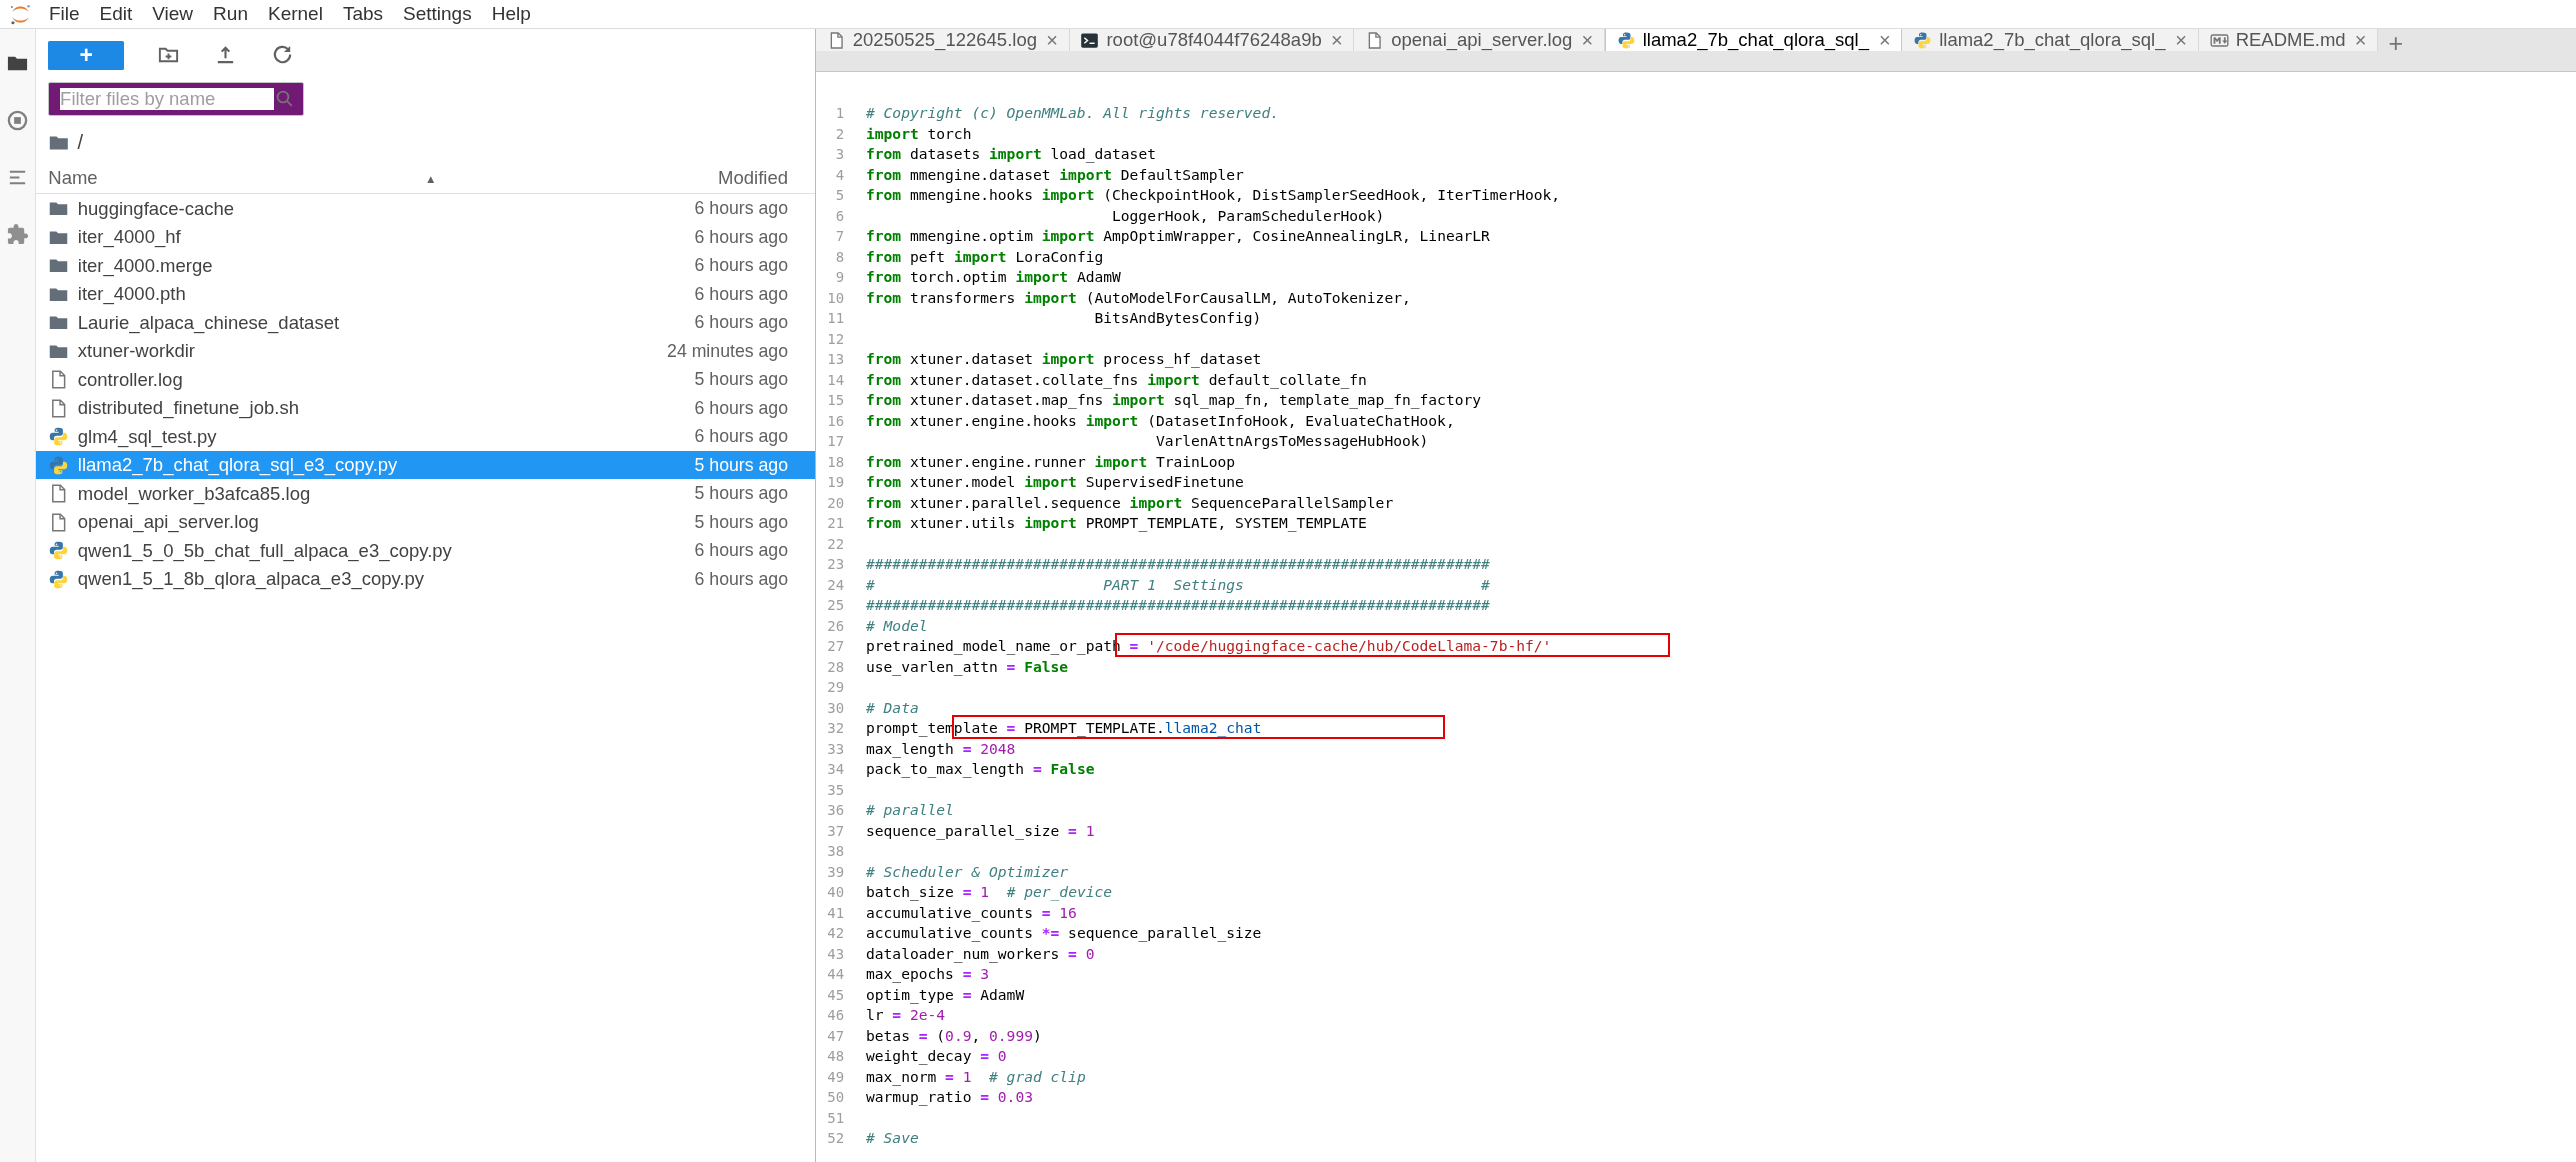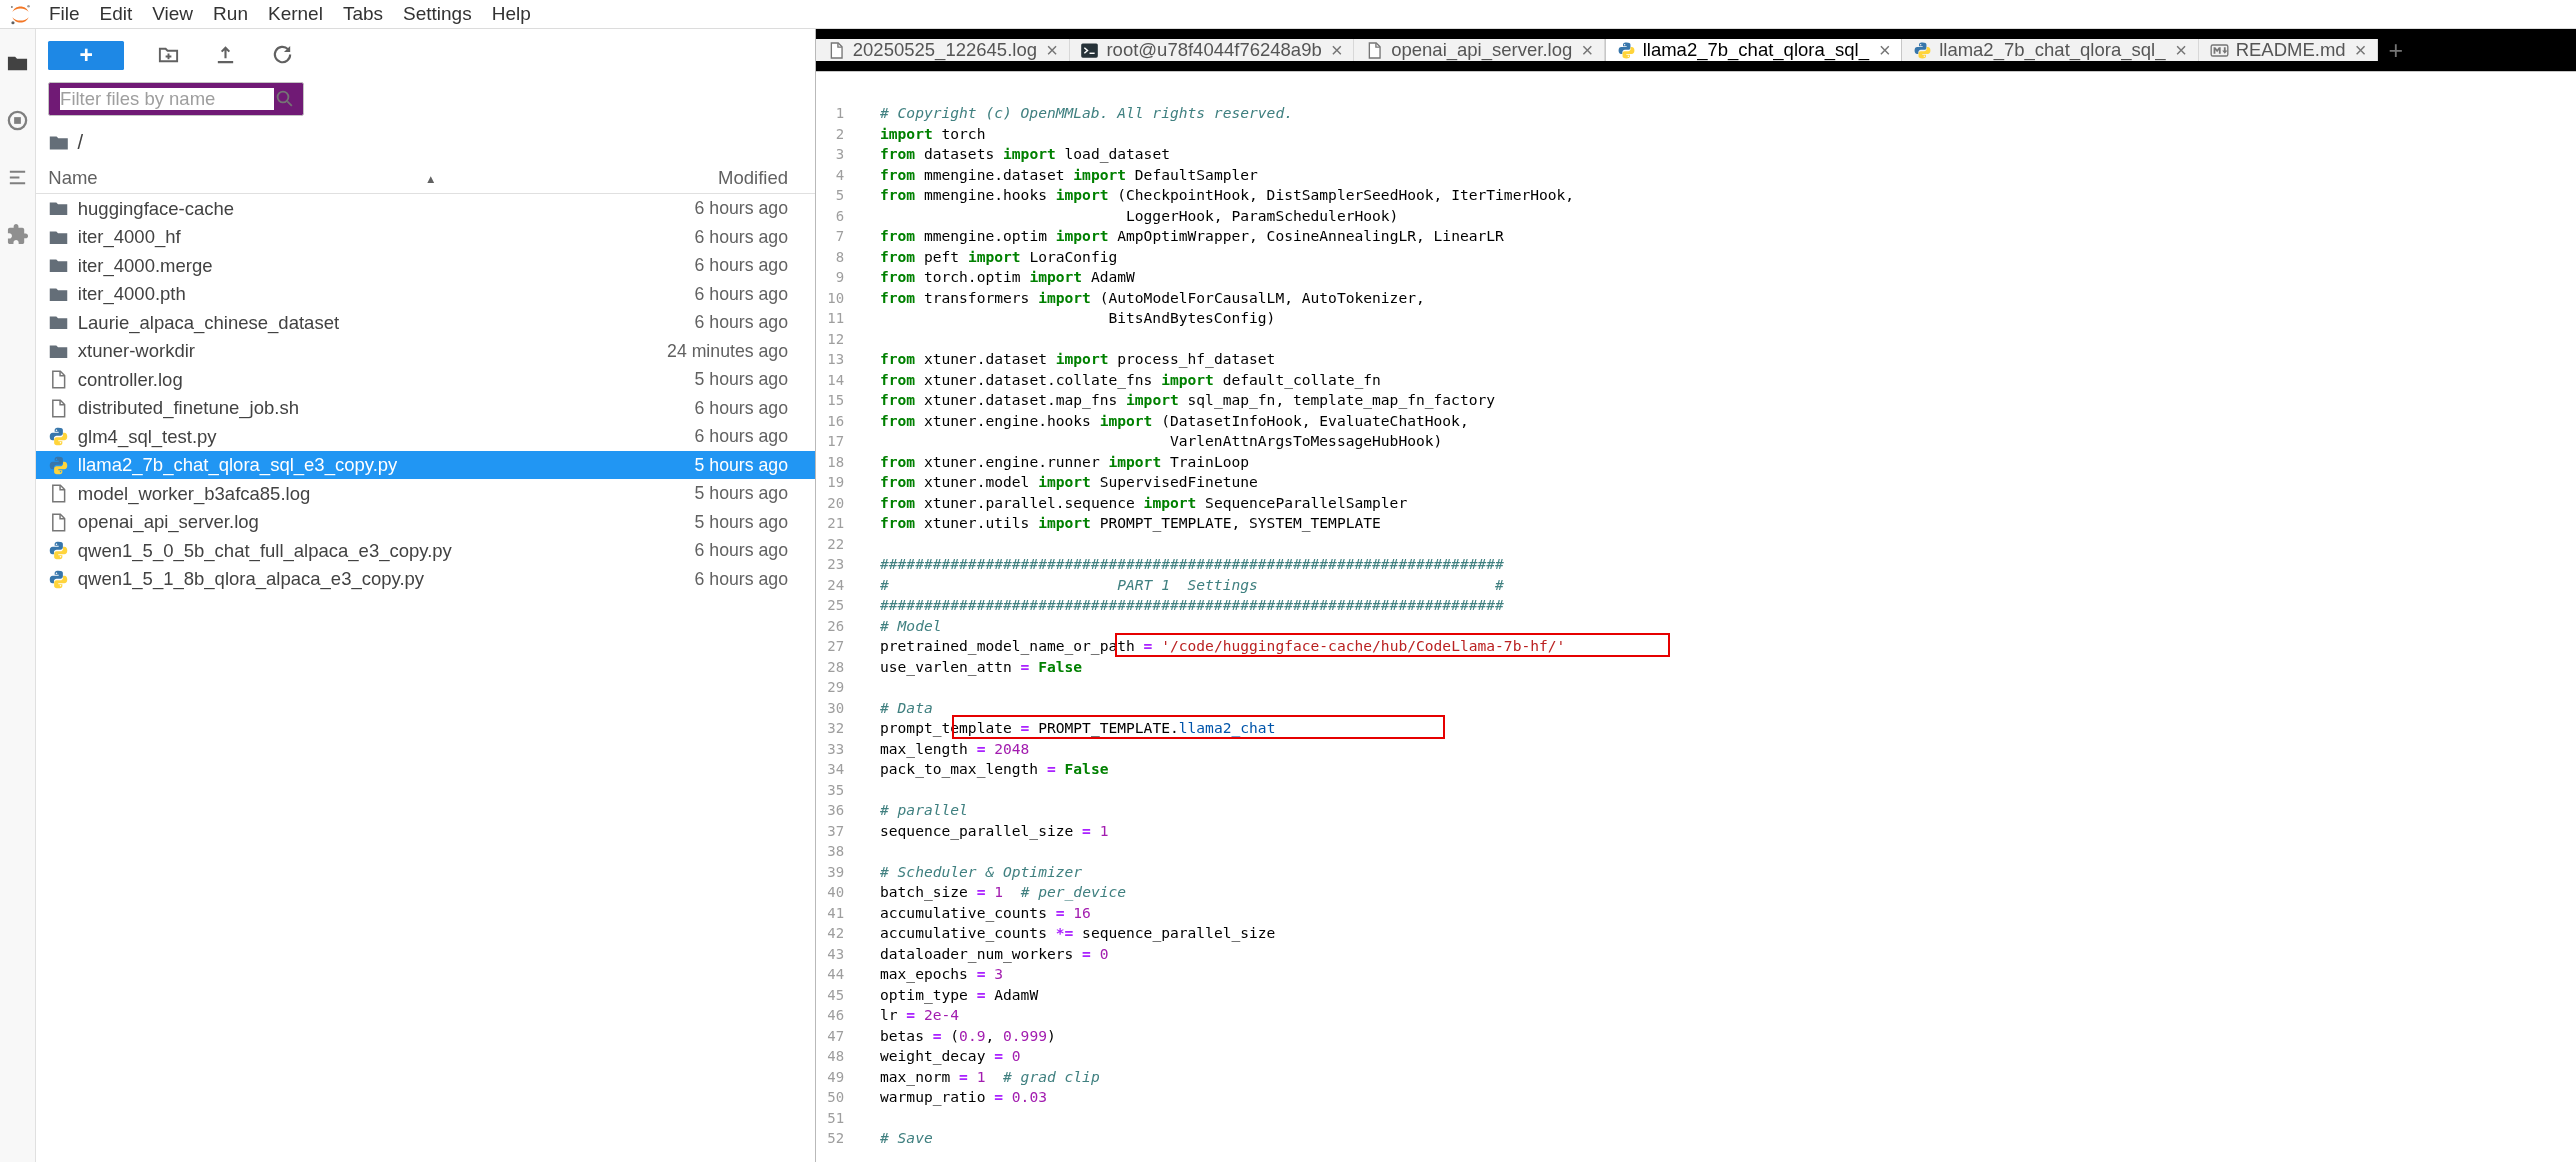--- a/index.html
+++ b/index.html
@@ -43,33 +43,33 @@
   .fb-row{position:relative;height:28.5px;display:flex;align-items:center;padding-left:12.3px;font-size:18.5px;color:#424242;cursor:pointer}
   .fb-row .fb-icon{width:21px;height:21px;margin-right:8.5px;flex:none;display:flex}
   .fb-icon svg{width:100%;height:100%}
   .fb-name{white-space:nowrap;overflow:hidden}
   .fb-time{position:absolute;right:27px;font-size:17.7px;color:#616161;white-space:nowrap}
   .fb-row.selected{background:#2196f3;color:#fff}
   .fb-row.selected .fb-time{color:#fff}
 
   
   #main{flex:1;display:flex;flex-direction:column;min-width:0}
-  #tab-bar{height:43px;background:#000000;border-bottom:0.8px solid #c7c7c7;display:flex;align-items:center;flex:none}
+  #tab-bar{height:43px;background:#e5e5e5;border-bottom:0.8px solid #c7c7c7;display:flex;align-items:flex-start;flex:none}
   .tab{display:flex;align-items:center;padding:0 10.8px;border-right:0.8px solid #d8d8d8;font-size:18.5px;color:#555;background:#f2f2f2;cursor:pointer}
   .tab .tab-icon{width:19px;height:19px;margin-right:7px;flex:none;display:flex}
   .tab-icon svg{width:100%;height:100%}
   .tab-label{white-space:nowrap;overflow:hidden;max-width:227px}
   .tab-close{margin-left:9.2px;font-size:20px;color:#757575;line-height:1;cursor:pointer}
   .tab.active{background:#fff;color:#000;margin-bottom:-0.8px;border-left:0.8px solid #c7c7c7;border-right:0.8px solid #c7c7c7;z-index:2}
   .tab-add{width:35px;display:flex;align-items:center;justify-content:center;font-size:25px;color:#757575;cursor:pointer}
 
   #code-area{position:relative;flex:1;overflow:hidden;background:#fff;padding-top:31px;font-family:"DejaVu Sans Mono",monospace;font-size:14.6px}
   .code-line{display:flex;height:20.5px;line-height:20.5px}
   .gutter{width:39px;text-align:right;padding-right:10.8px;color:#9e9e9e;flex:none;font-size:14px}
-  .code{margin-left:25px;white-space:pre}
+  .code{margin-left:11px;white-space:pre}
   .tk-k{color:#008000;font-weight:bold}
   .tk-s{color:#BA2121}
   .tk-c{color:#408080;font-style:italic}
   .tk-n{color:#a21caf}
   .tk-o{color:#AA22FF;font-weight:bold}
   .tk-p{color:#0055aa}
   .tk-t{color:#000}
   .annotation-box{position:absolute;border:2.3px solid #e60000;pointer-events:none;z-index:3}
 </style>
 </head>

